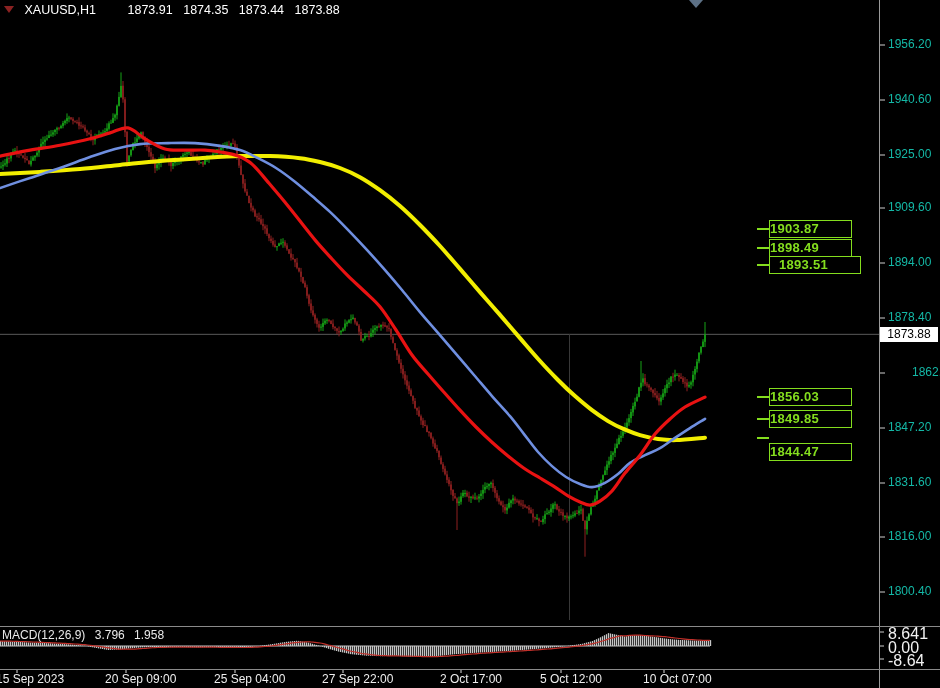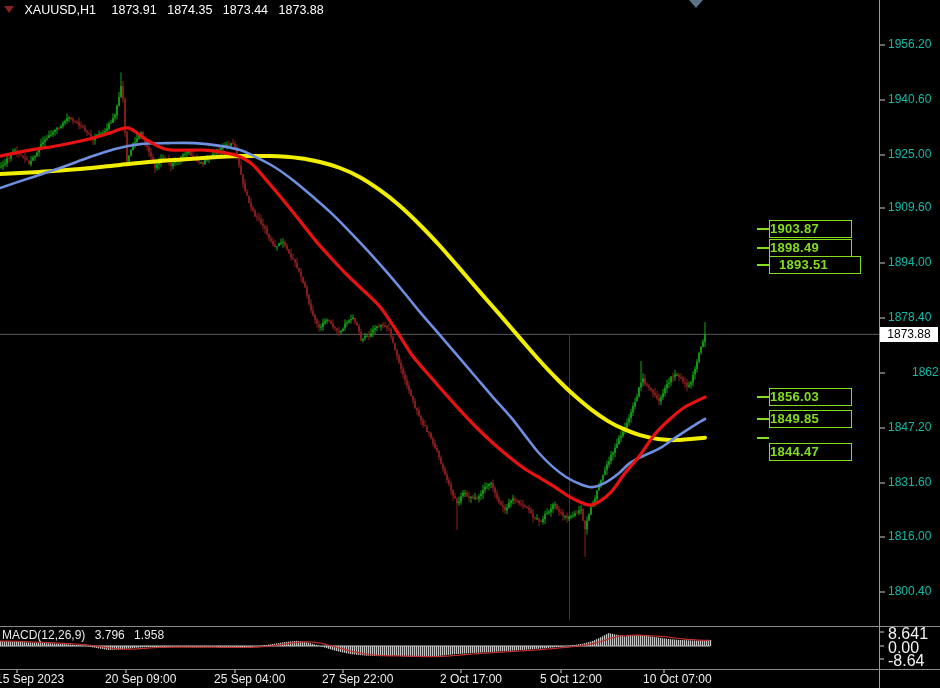--- a/index.html
+++ b/index.html
@@ -1123,21 +1123,21 @@
       <line x1="126" y1="669" x2="126" y2="673" stroke="#ddd" stroke-width="1"></line>
       <line x1="235" y1="669" x2="235" y2="673" stroke="#ddd" stroke-width="1"></line>
       <line x1="343" y1="669" x2="343" y2="673" stroke="#ddd" stroke-width="1"></line>
       <line x1="461" y1="669" x2="461" y2="673" stroke="#ddd" stroke-width="1"></line>
       <line x1="561" y1="669" x2="561" y2="673" stroke="#ddd" stroke-width="1"></line>
       <line x1="664" y1="669" x2="664" y2="673" stroke="#ddd" stroke-width="1"></line>
     </svg>
 
   <div class="topline">
     <span class="tri-maroon"></span>
-    <span style="margin-right:12px;">XAUUSD,H1</span>
+    <span style="margin-right:28px;">XAUUSD,H1</span>
     <span>1873.91</span>
     <span>1874.35</span>
     <span>1873.44</span>
     <span>1873.88</span>
   </div>
 
   <div class="shift-marker"></div>
   <div class="vsep"></div>
   <div class="hsep1"></div>
   <div class="hsep2"></div>

